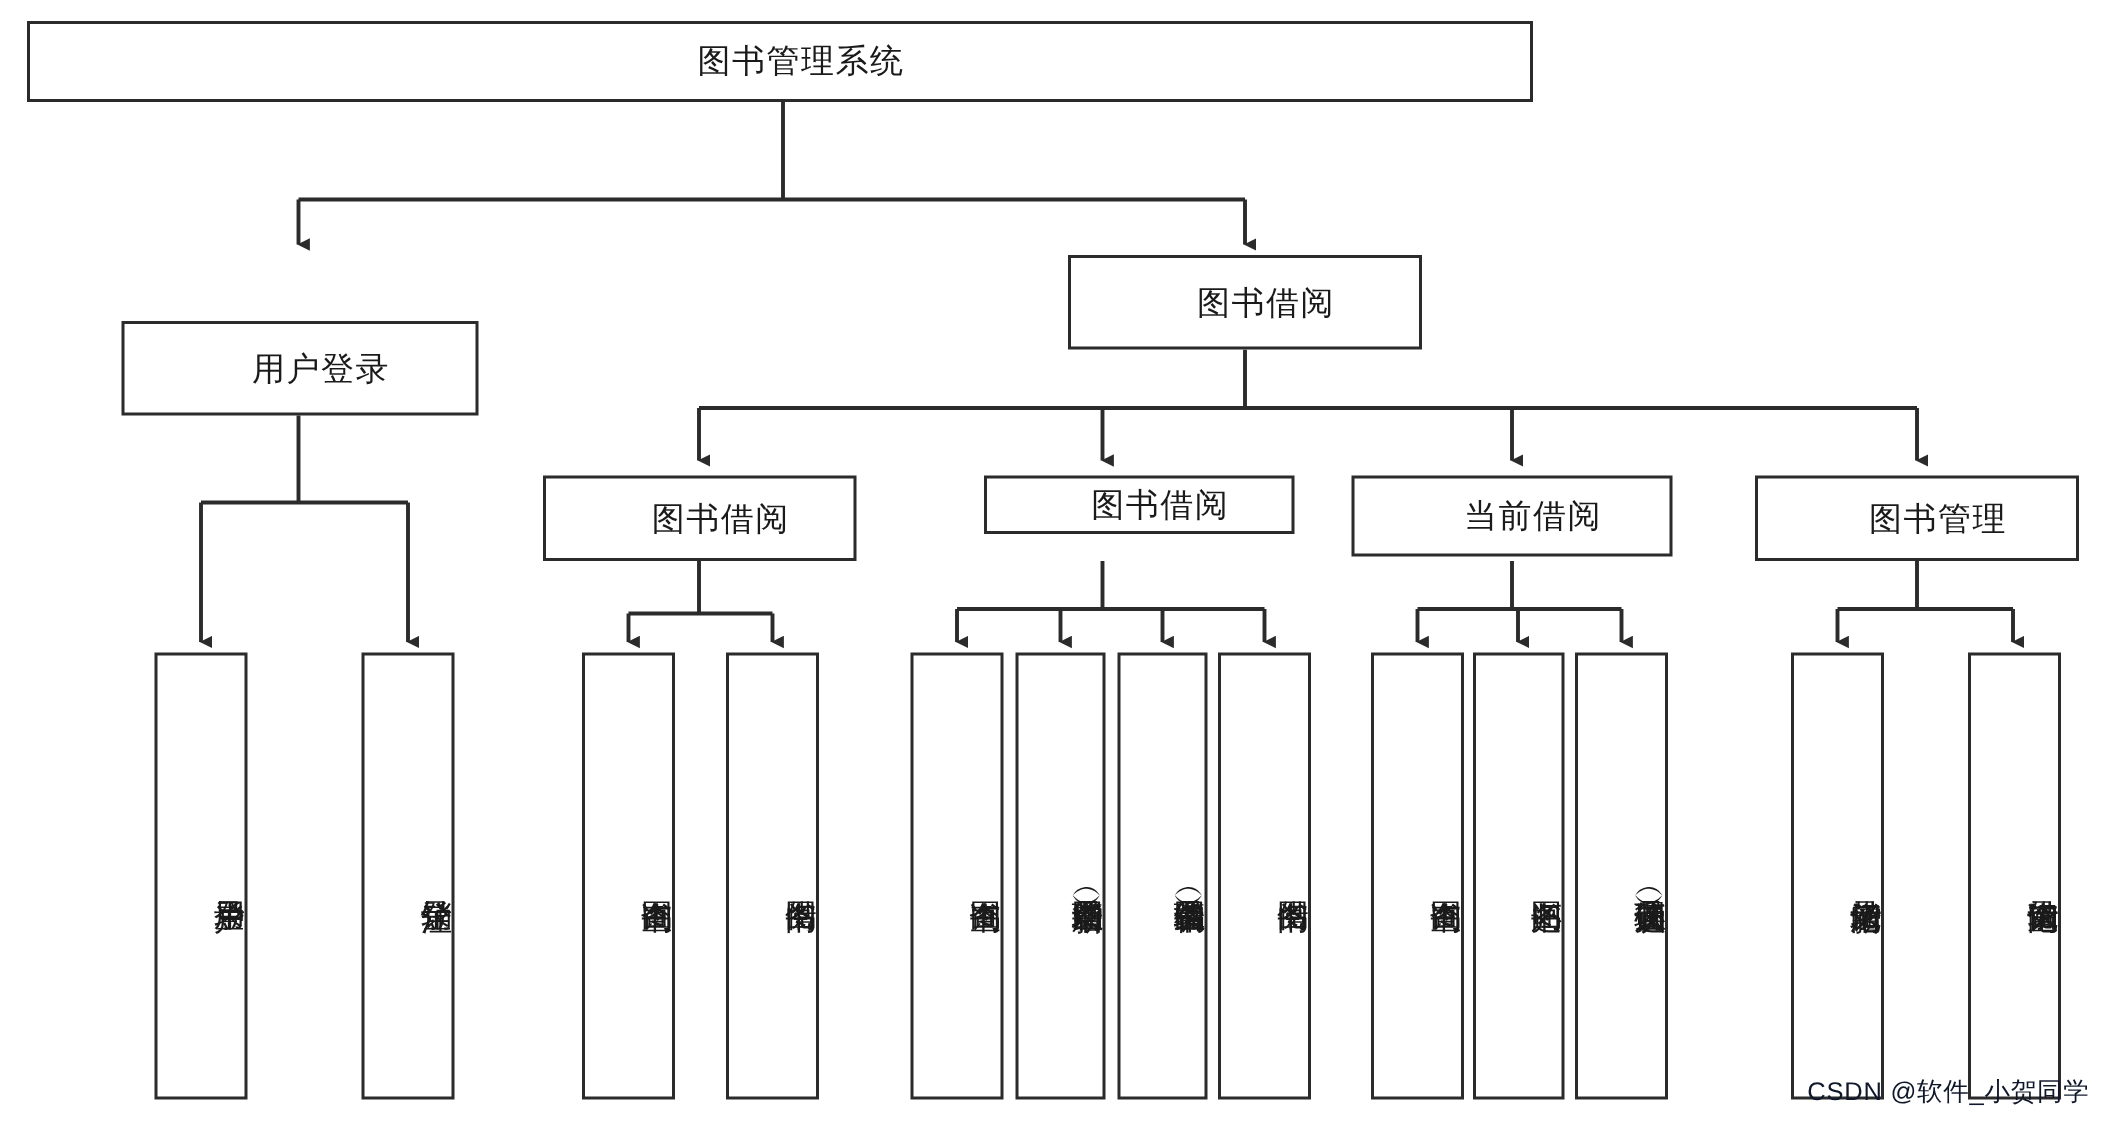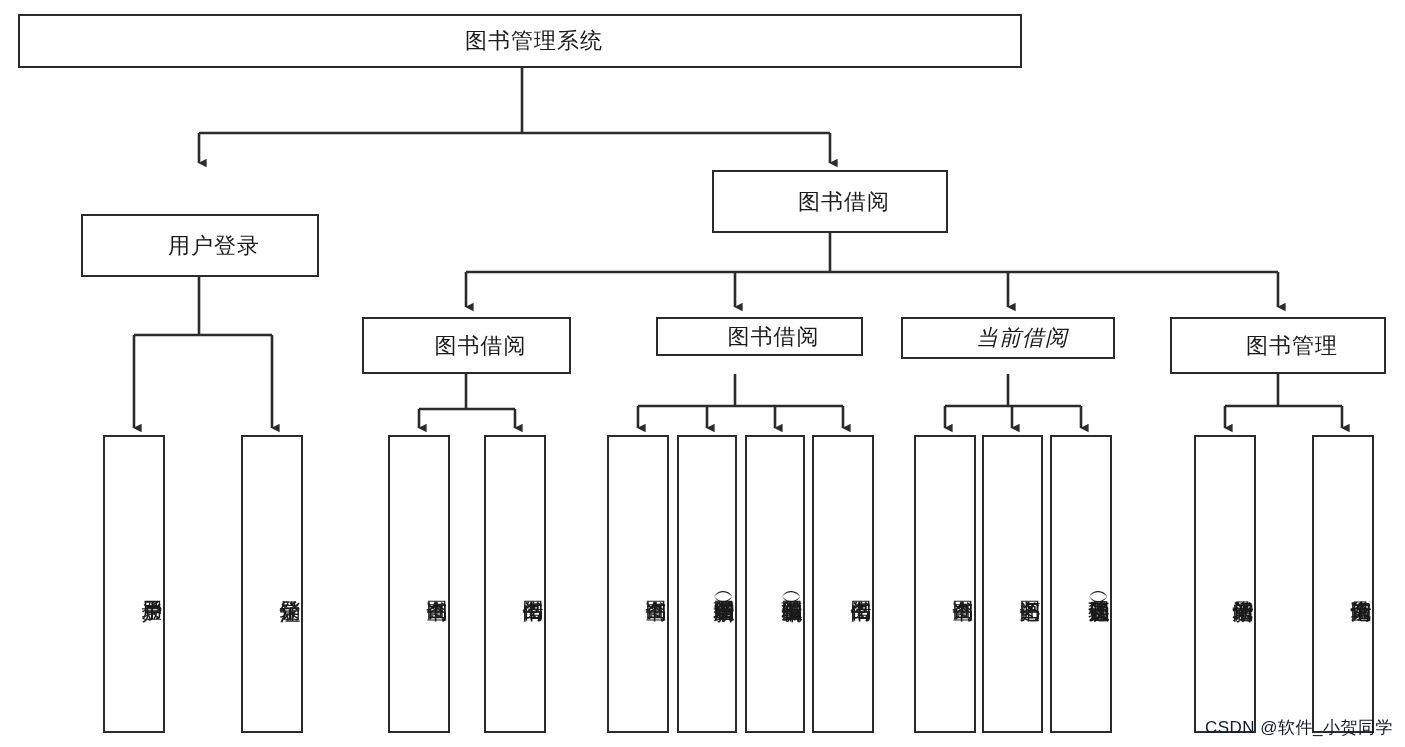--- a/index.html
+++ b/index.html
@@ -129,21 +129,21 @@
   <div class="node horiz" style="left:712px; top:170px; width:236px; height:63px;">
     <span class="lbl">图书借阅</span>
   </div>
 
   <div class="node horiz" style="left:362px; top:317px; width:209px; height:57px;">
     <span class="lbl">图书借阅</span>
   </div>
   <div class="node horiz" style="left:656px; top:317px; width:207px; height:39px;text-align:right;">
     <span class="lbl">图书借阅</span>
   </div>
-  <div class="node horiz" style="left:901px; top:317px; width:214px; height:42px;font-style:italic;">
+  <div class="node horiz" style="left:901px; top:317px; width:214px; height:54px;">
     <span class="lbl">当前借阅</span>
   </div>
   <div class="node horiz" style="left:1170px; top:317px; width:216px; height:57px;">
     <span class="lbl">图书管理</span>
   </div>
 
   <div class="node vert" style="left:103px; top:435px; width:62px; height:298px;">
     <span class="lbl">用户登录</span>
   </div>
   <div class="node vert" style="left:241px; top:435px; width:62px; height:298px;">

